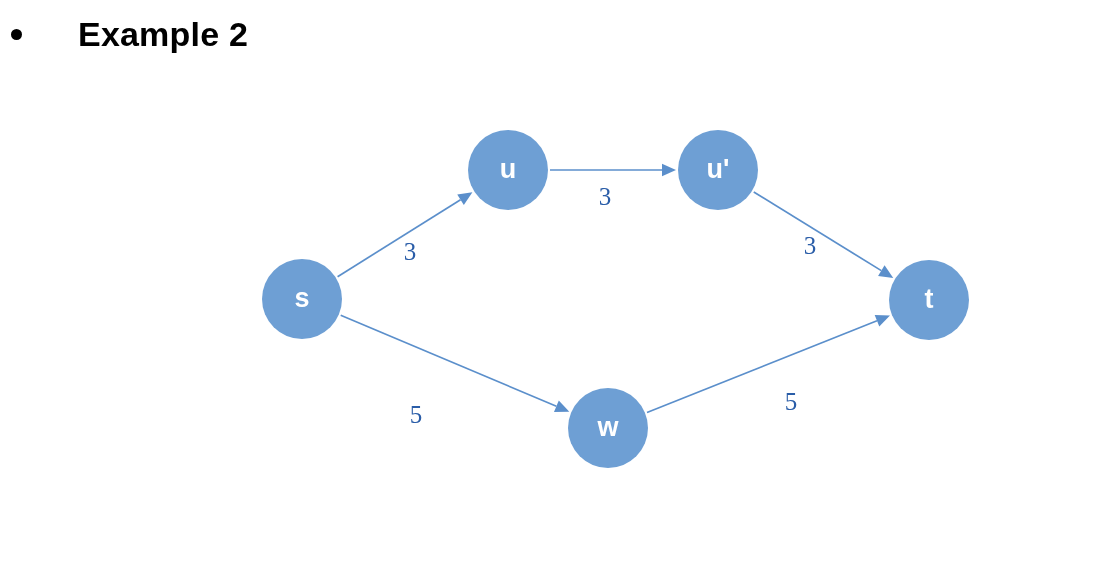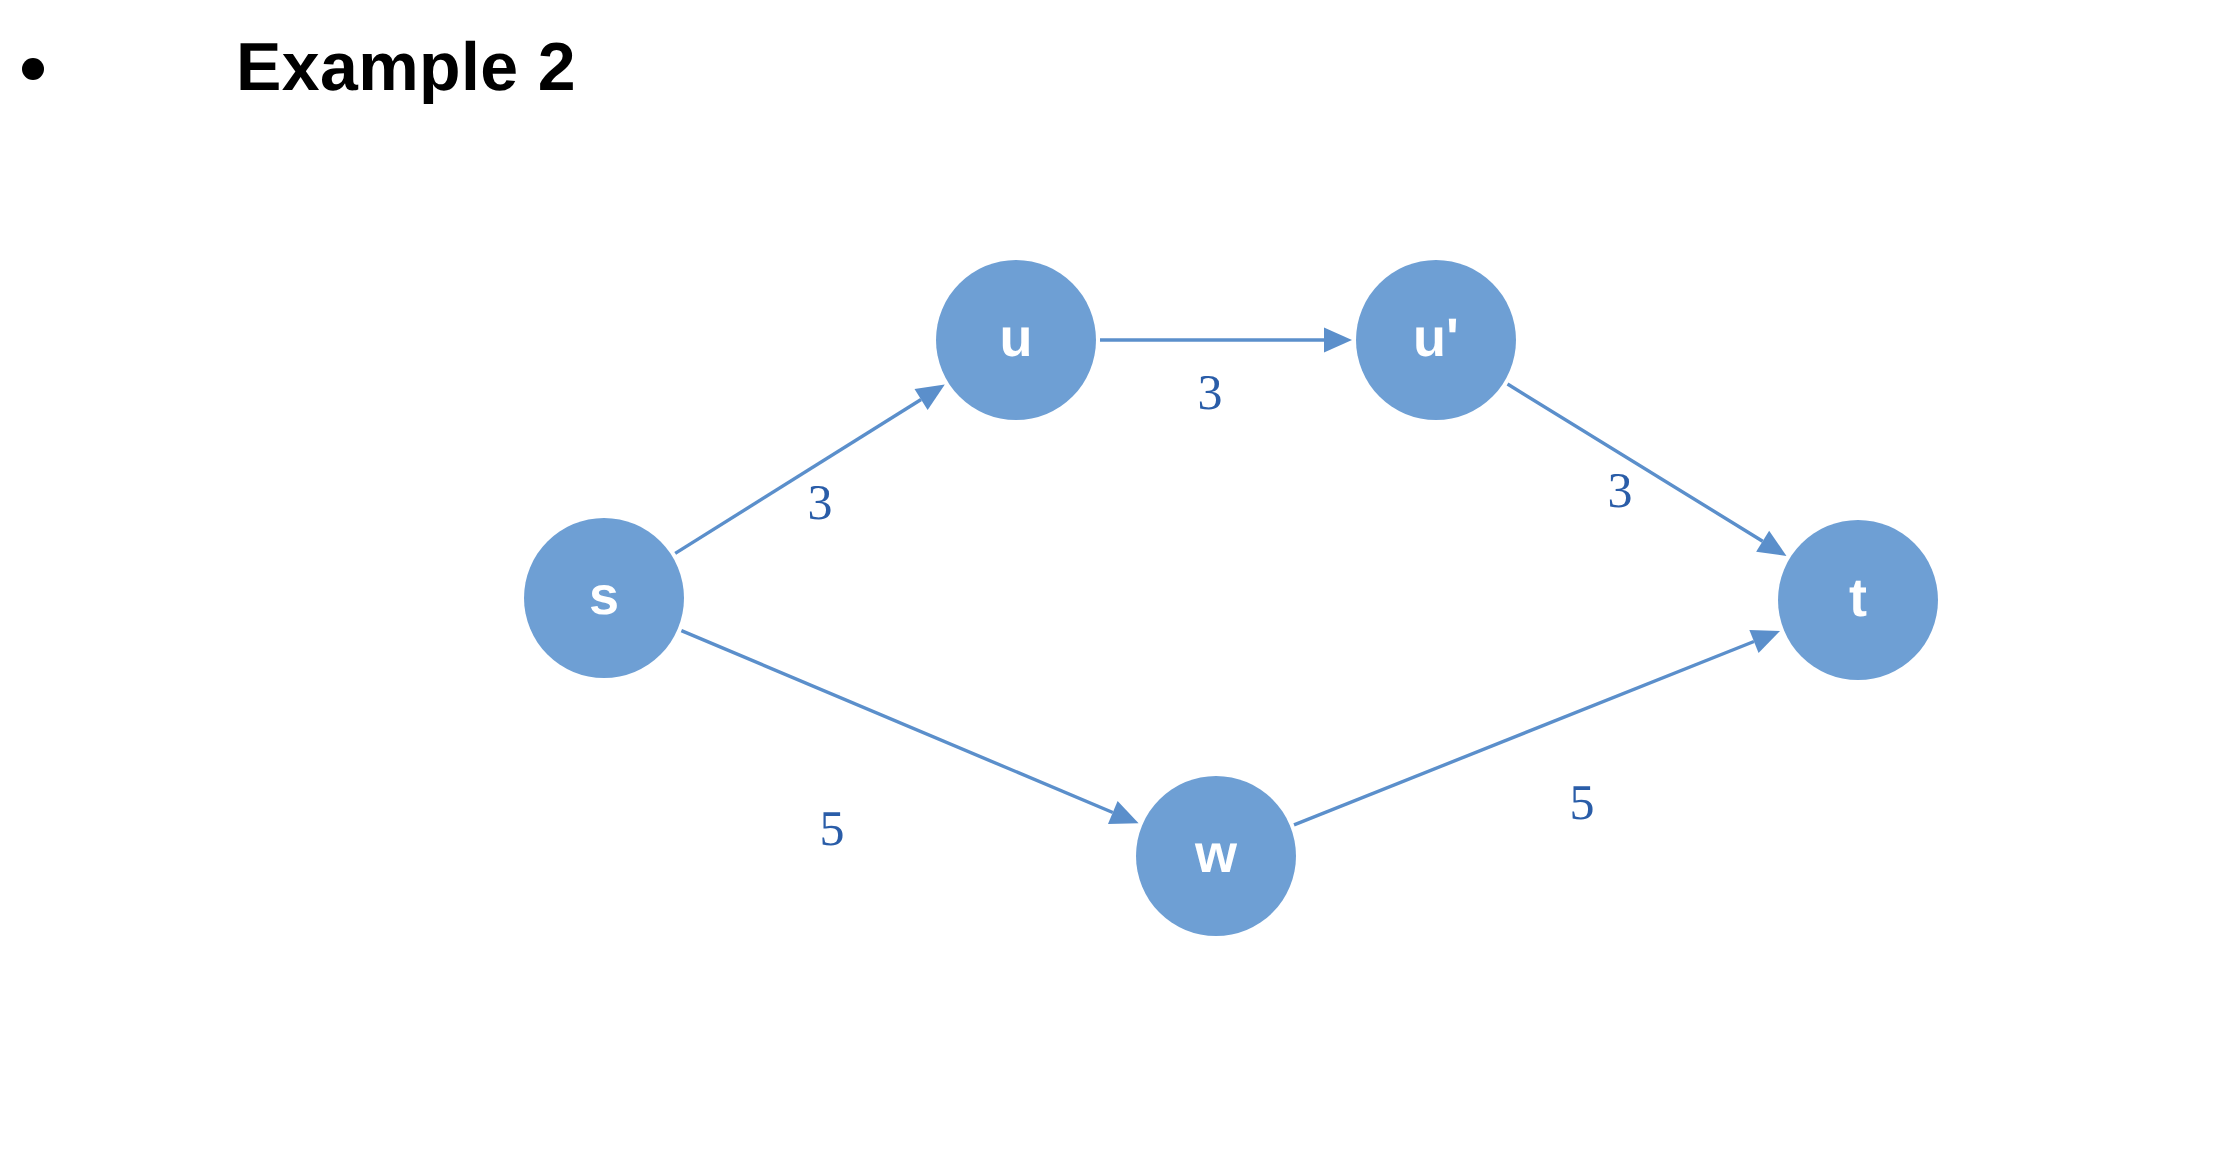--- a/index.html
+++ b/index.html
@@ -21,21 +21,20 @@
   }
   
   #title-row {
     position: absolute;
     left: 0;
     top: 8px;
     width: 100%;
     height: 52px;
     display: flex;
     align-items: center;
-    gap: 40px;
   }
   #title-bullet {
     width: 11px;
     height: 11px;
     border-radius: 50%;
     background: #000000;
     margin-left: 11px;
     flex: 0 0 auto;
   }
   #title-text {

